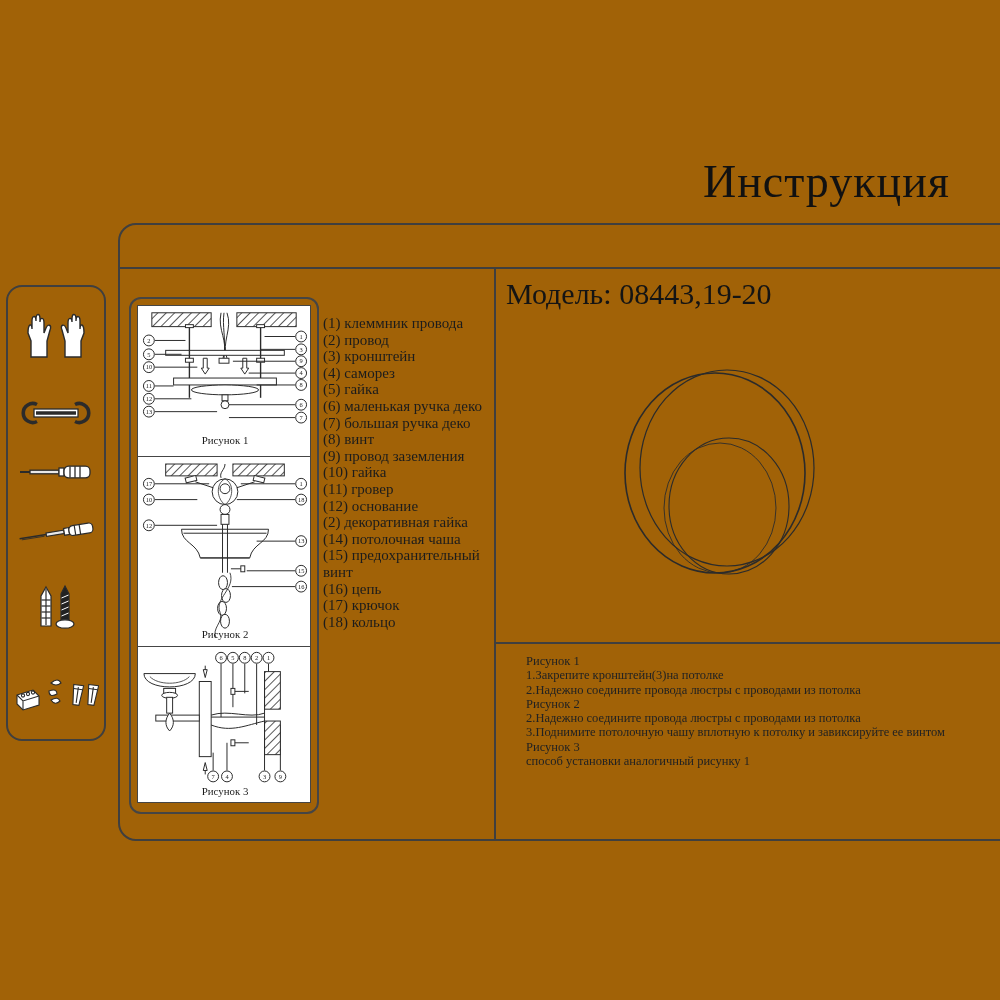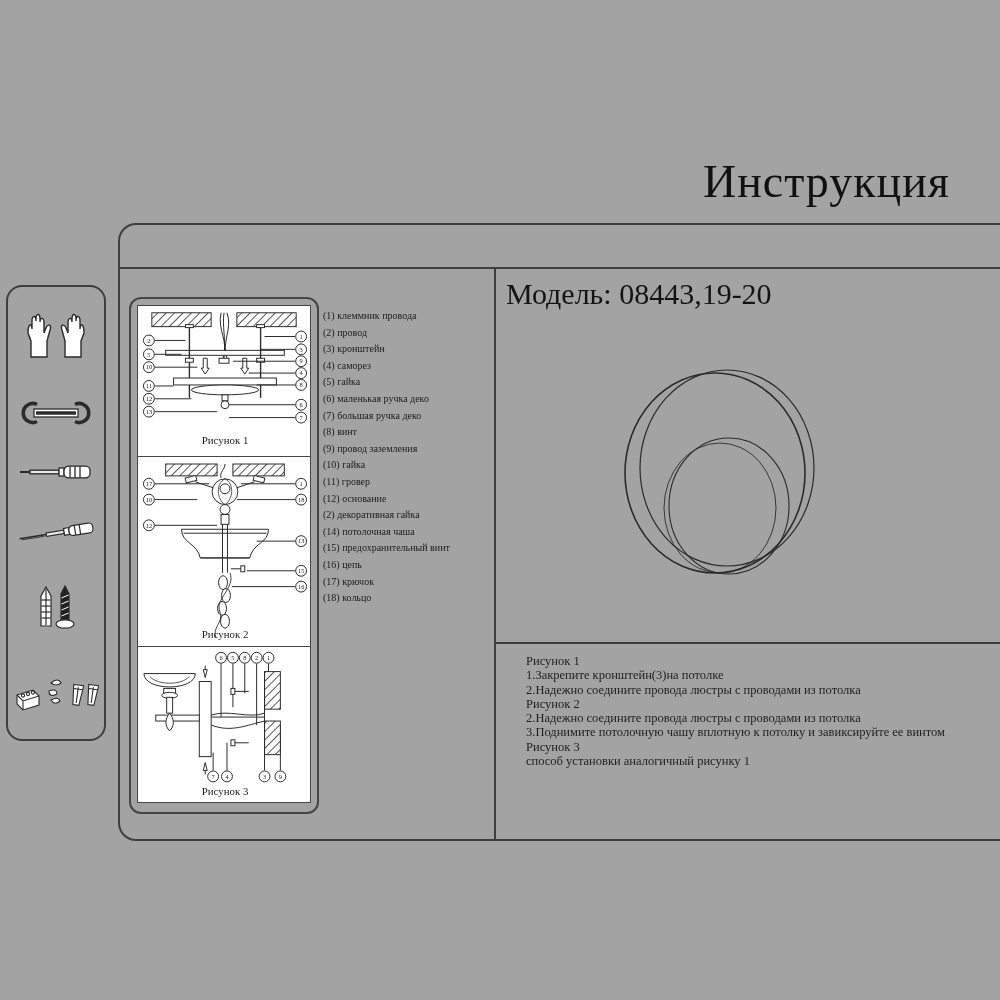--- a/index.html
+++ b/index.html
@@ -1,16 +1,16 @@
 <!DOCTYPE html>
 <html><head>
 <meta charset="utf-8">
 <style>
   html,body{margin:0;padding:0;background:#fff;}
-  .page{position:relative;width:1000px;height:1000px;background:#a3a3a3;overflow:hidden;
+  .page{position:relative;width:1000px;height:1000px;background:#a16207;overflow:hidden;
         font-family:"Liberation Serif","DejaVu Serif",serif;color:#1a1a1a;}
   .title{position:absolute;top:155px;left:600px;width:350px;text-align:right;
          font-size:46px;letter-spacing:1px;color:#111;}
   
   .main-box{position:absolute;left:118px;top:223px;width:980px;height:618px;
             border:2px solid #3f3f3f;border-radius:18px;box-sizing:border-box;}
   .header-strip{position:absolute;top:0;left:0;right:0;height:42px;
                 border-bottom:2px solid #3f3f3f;border-radius:16px 16px 0 0;}
   .v-divider{position:absolute;left:374px;top:44px;bottom:0;width:0;border-left:2px solid #3f3f3f;}
   .h-divider2{position:absolute;left:376px;right:0;top:417px;height:0;border-top:2px solid #3f3f3f;}
@@ -19,22 +19,22 @@
   .instructions{position:absolute;left:406px;top:429px;width:452px;
                 font-size:12.5px;line-height:14.3px;color:#222;}
   .instructions div{white-space:nowrap;}
   
   .figure-wrap{position:absolute;left:9px;top:72px;width:190px;height:517px;
                border:2px solid #454545;border-radius:12px;padding:6px;box-sizing:border-box;}
   .fig-panel{border:1.5px solid #454545;box-sizing:border-box;background:#fff;}
   .fig-panel + .fig-panel{margin-top:-1.5px;}
   .fig-panel svg{display:block;}
   
-  .parts-list{position:absolute;left:203px;top:83px;width:163px;
-              font-size:10px;line-height:16.6px;color:#1c1c1c;}
+  .parts-list{position:absolute;left:203px;top:90px;width:163px;
+              font-size:15px;line-height:16.6px;color:#1c1c1c;}
   
   .sidebar{position:absolute;left:6px;top:285px;width:100px;height:456px;
            border:2px solid #3f3f3f;border-radius:16px;box-sizing:border-box;
            display:flex;flex-direction:column;align-items:center;
            justify-content:space-between;padding:24px 0 24px;}
   .tool{display:flex;align-items:center;justify-content:center;}
   svg text{font-family:"Liberation Serif","DejaVu Serif",serif;}
   .cap{font-size:11px;fill:#1c1c1c;}
   .co{font-size:6.5px;fill:#1c1c1c;}
 </style>

